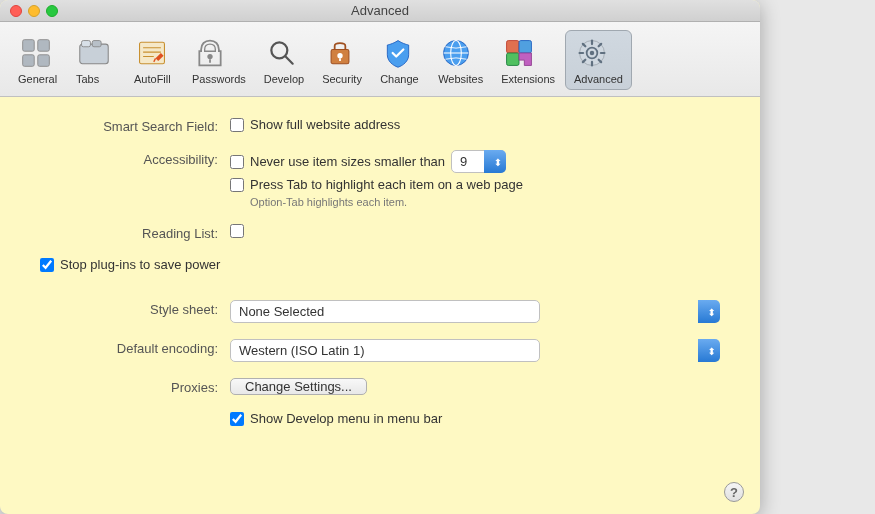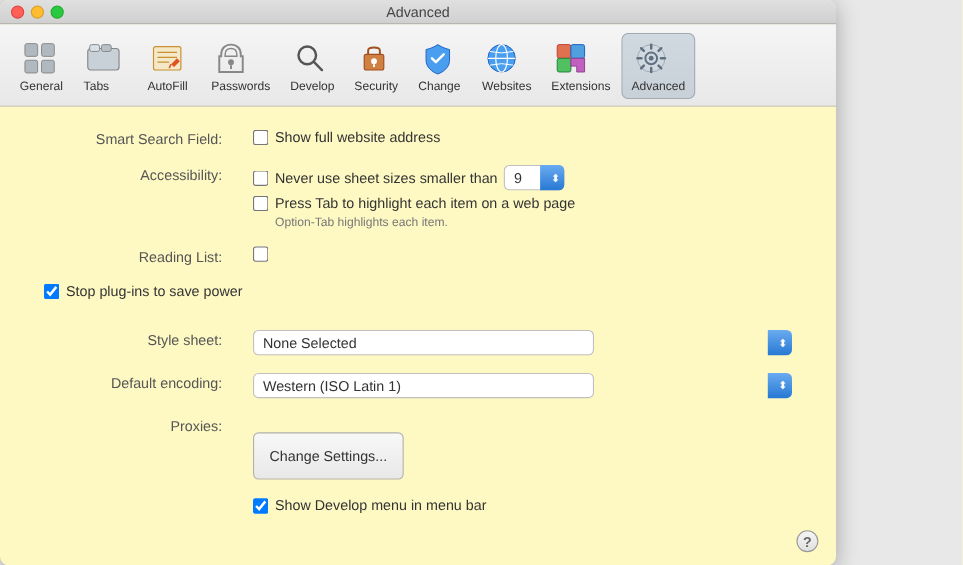--- a/index.html
+++ b/index.html
@@ -112,21 +112,21 @@
 
     .settings-row {
       display: flex;
       align-items: flex-start;
       margin-bottom: 16px;
     }
 
     .settings-label {
       text-align: right;
       min-width: 190px;
-      padding-right: 28px;
+      padding-right: 12px;
       padding-top: 2px;
       color: #555;
       font-size: 13px;
       flex-shrink: 0;
     }
 
     .settings-controls {
       display: flex;
       flex-direction: column;
       gap: 4px;
@@ -201,25 +201,24 @@
     .font-size-select {
       min-width: 55px;
       width: 55px;
     }
 
     
     .btn {
       background: linear-gradient(to bottom, #f8f8f8, #e8e8e8);
       border: 1px solid #b0b0b0;
       border-radius: 5px;
-      padding: 13px 14px;
+      padding: 0 14px;
       font-size: 13px;
       color: #333;
       cursor: pointer;
-      margin-top: 15px;
     }
 
     
     .help-button {
       position: absolute;
       bottom: 12px;
       right: 16px;
       width: 20px;
       height: 20px;
       border-radius: 50%;
@@ -402,21 +401,21 @@
             <label for="smart-search-cb">Show full website address</label>
           </div>
         </div>
       </div>
 
       <div class="settings-row">
         <span class="settings-label">Accessibility:</span>
         <div class="settings-controls">
           <div class="control-row">
             <input type="checkbox" id="font-size-cb" style="">
-            <label for="font-size-cb">Never use sheet sizes smaller than</label>
+            <label for="font-size-cb">Never use item sizes smaller than</label>
             <div class="select-wrapper">
               <select class="font-size-select">
                 <option>9</option>
                 <option>10</option>
                 <option>12</option>
                 <option>14</option>
               </select>
             </div>
           </div>
           <div class="control-row">

